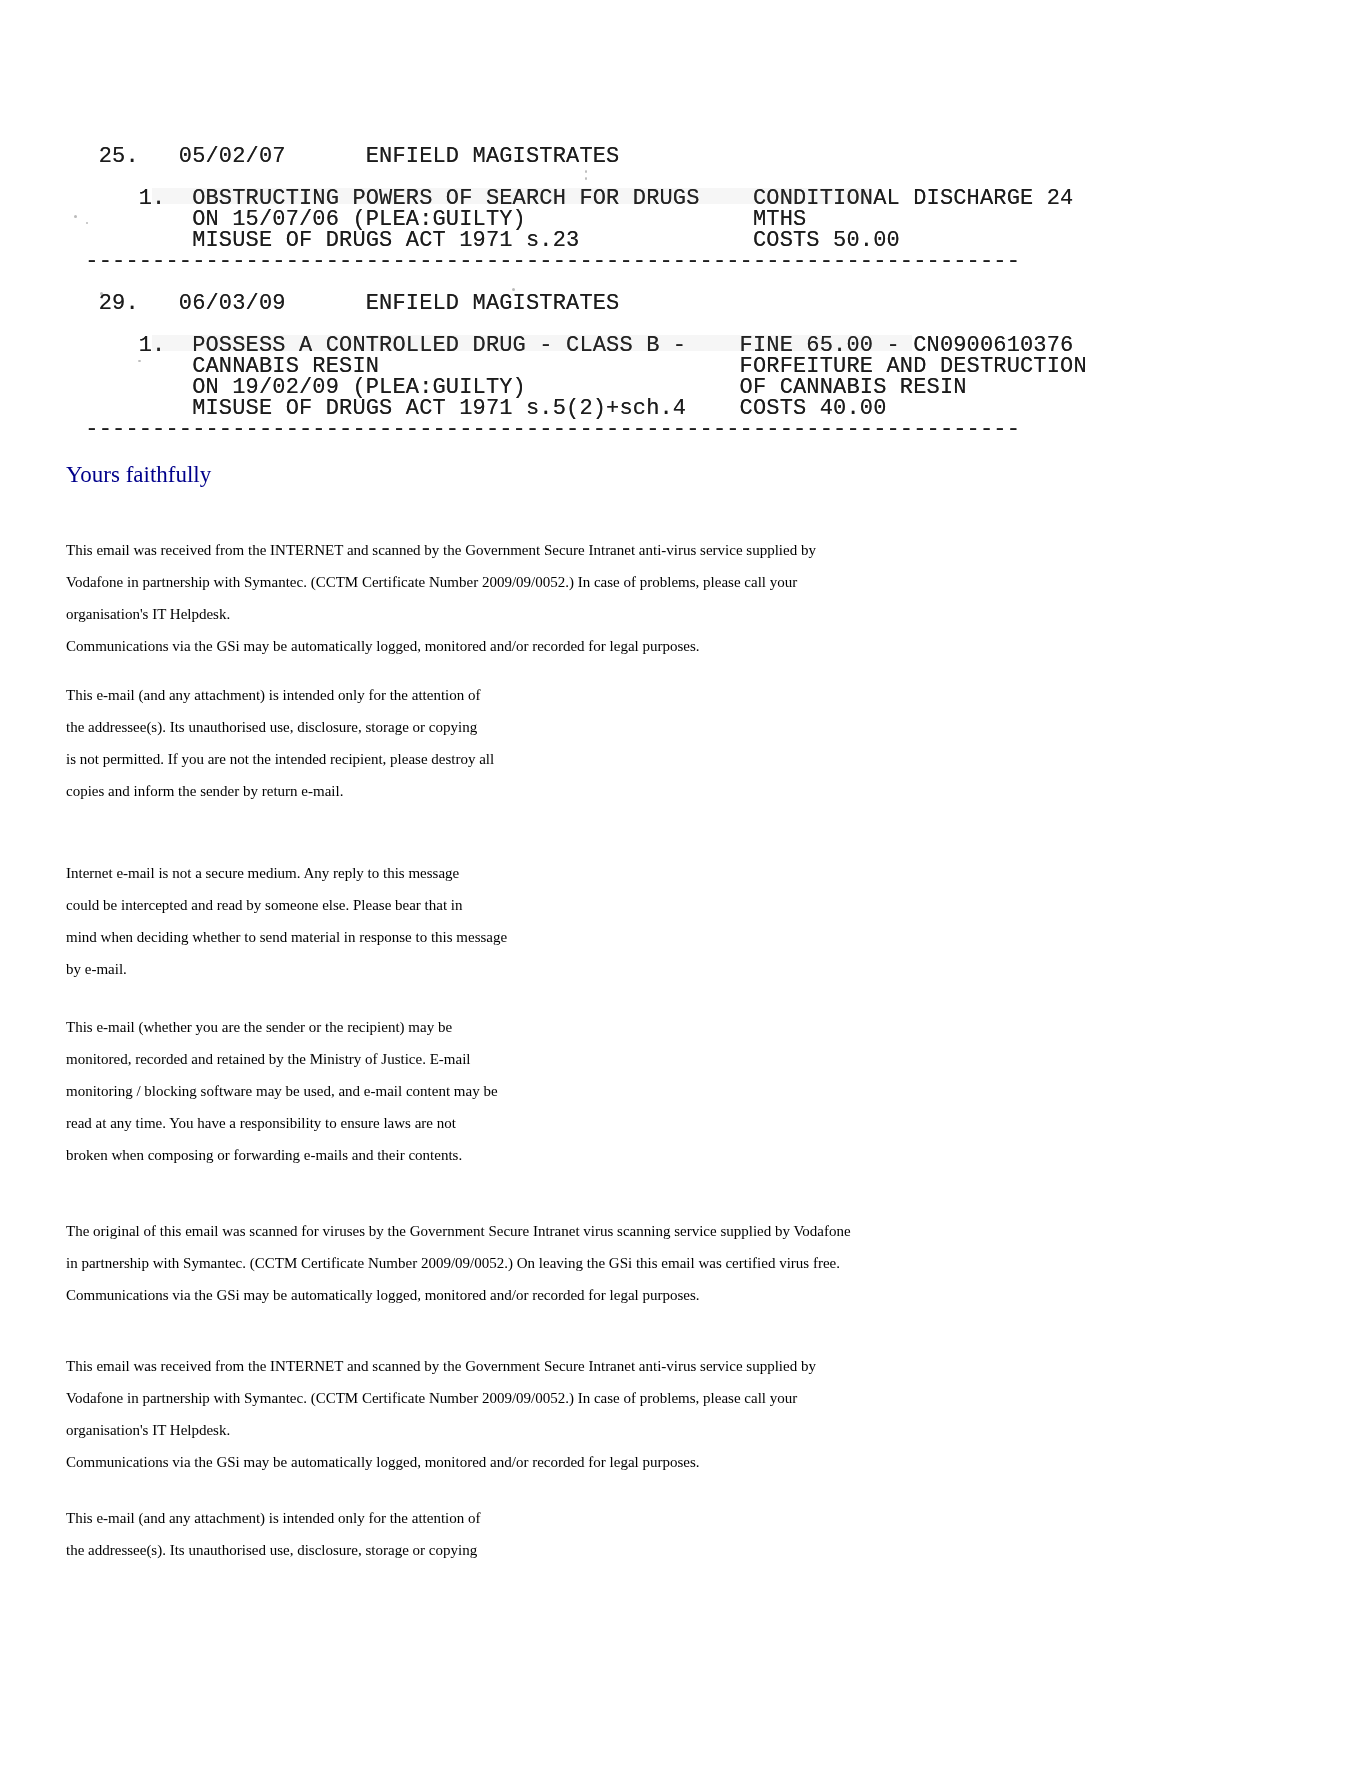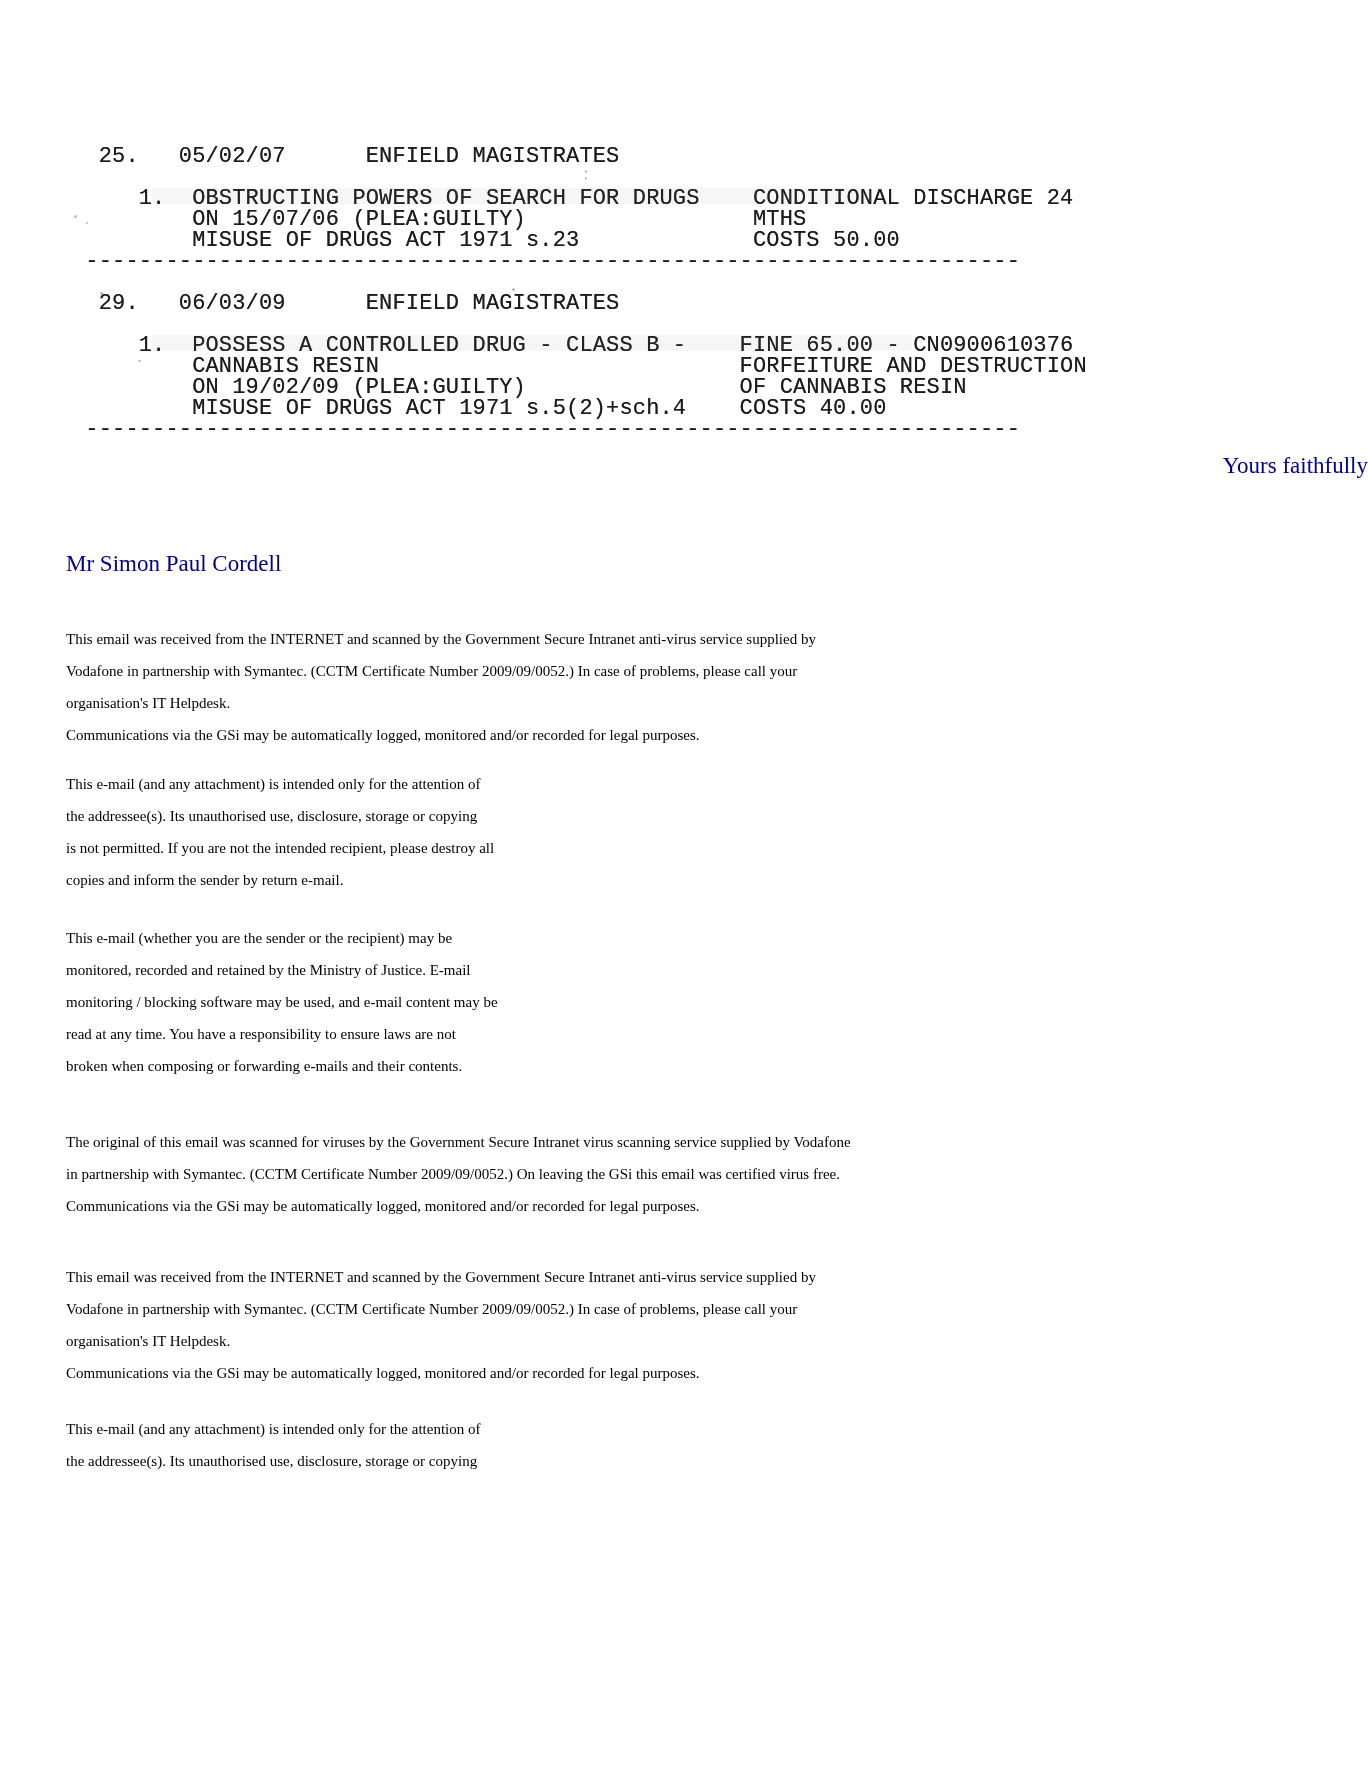--- a/index.html
+++ b/index.html
@@ -32,21 +32,21 @@
   .speck.k3{left:2px;top:69px;width:3px;height:3px;}
   .speck.k4{left:14px;top:76px;width:2px;height:2px;}
   .speck.k5{left:440px;top:142px;width:3px;height:3px;}
   .speck.k6{left:28px;top:146px;width:3px;height:3px;}
   .speck.k7{left:66px;top:214px;width:3px;height:2px;}
   .speck.k8{left:766px;top:234px;width:2px;height:2px;}
 
   
   .sig{font-size:23px;line-height:32px;color:var(--signature-blue);
        margin:0 0 0 66px;white-space:pre-line;}
-  .sig.closing{margin-top:10px;text-align:right;}
+  .sig.closing{margin-top:19px;}
   .sig.name{margin-top:66px;}
   .sig.dob{margin-top:30px;}
 
   
   .para{font-size:15px;line-height:32px;color:var(--body-ink);
         margin:0 0 0 66px;max-width:1270px;white-space:pre-line;}
   .para.p1{margin-top:43px;}
   .para.p2{margin-top:17px;}
   .para.p3{margin-top:50px;}
   .para.p4{margin-top:26px;}
@@ -81,33 +81,36 @@
     <div class="speck k3"></div>
     <div class="speck k4"></div>
     <div class="speck k5"></div>
     <div class="speck k6"></div>
     <div class="speck k7"></div>
     <div class="speck k8"></div>
   </div>
 
   <p class="sig closing">Yours faithfully</p>
 
-  <p class="sig name">Mr Simon Paul Cordell</p>
 
 
   <p class="para p1">This email was received from the INTERNET and scanned by the Government Secure Intranet anti-virus service supplied by
 Vodafone in partnership with Symantec. (CCTM Certificate Number 2009/09/0052.) In case of problems, please call your
 organisation's IT Helpdesk.
 Communications via the GSi may be automatically logged, monitored and/or recorded for legal purposes.</p>
 
   <p class="para p2">This e-mail (and any attachment) is intended only for the attention of
 the addressee(s). Its unauthorised use, disclosure, storage or copying
 is not permitted. If you are not the intended recipient, please destroy all
 copies and inform the sender by return e-mail.</p>
 
+  <p class="para p3">Internet e-mail is not a secure medium. Any reply to this message
+could be intercepted and read by someone else. Please bear that in
+mind when deciding whether to send material in response to this message
+by e-mail.</p>
 
   <p class="para p4">This e-mail (whether you are the sender or the recipient) may be
 monitored, recorded and retained by the Ministry of Justice. E-mail
 monitoring / blocking software may be used, and e-mail content may be
 read at any time. You have a responsibility to ensure laws are not
 broken when composing or forwarding e-mails and their contents.</p>
 
   <p class="para p5">The original of this email was scanned for viruses by the Government Secure Intranet virus scanning service supplied by Vodafone
 in partnership with Symantec. (CCTM Certificate Number 2009/09/0052.) On leaving the GSi this email was certified virus free.
 Communications via the GSi may be automatically logged, monitored and/or recorded for legal purposes.</p>

